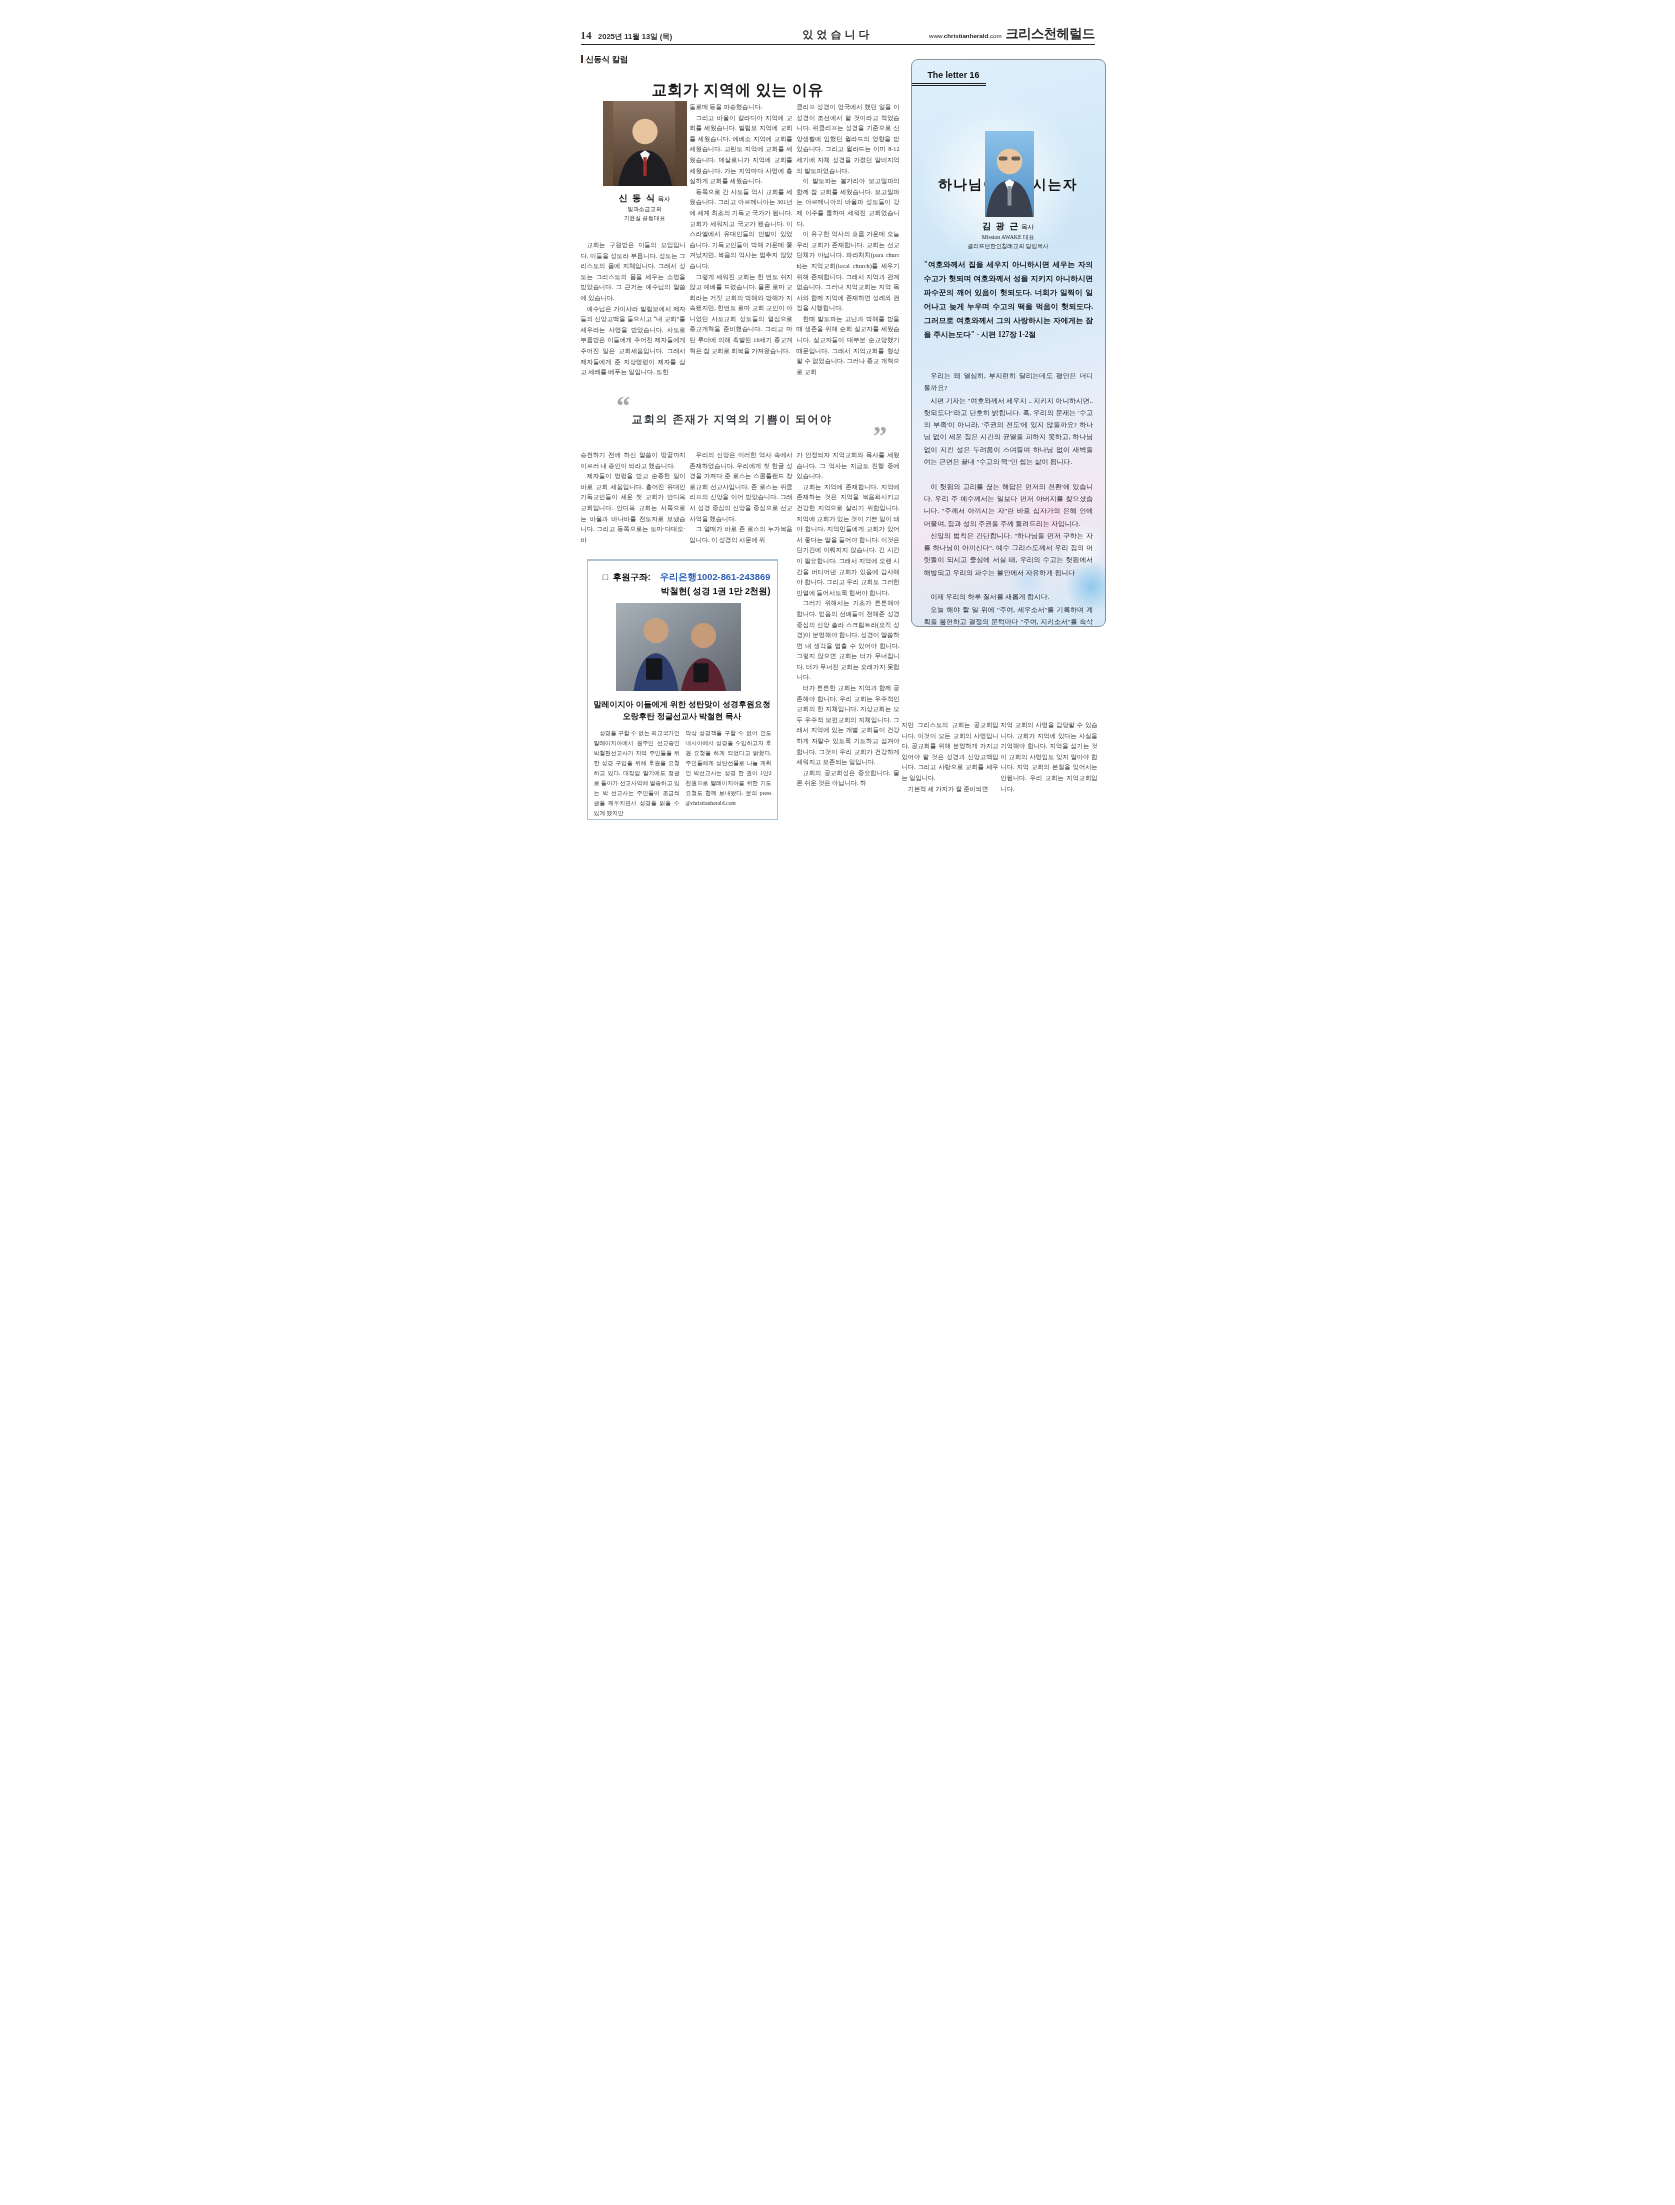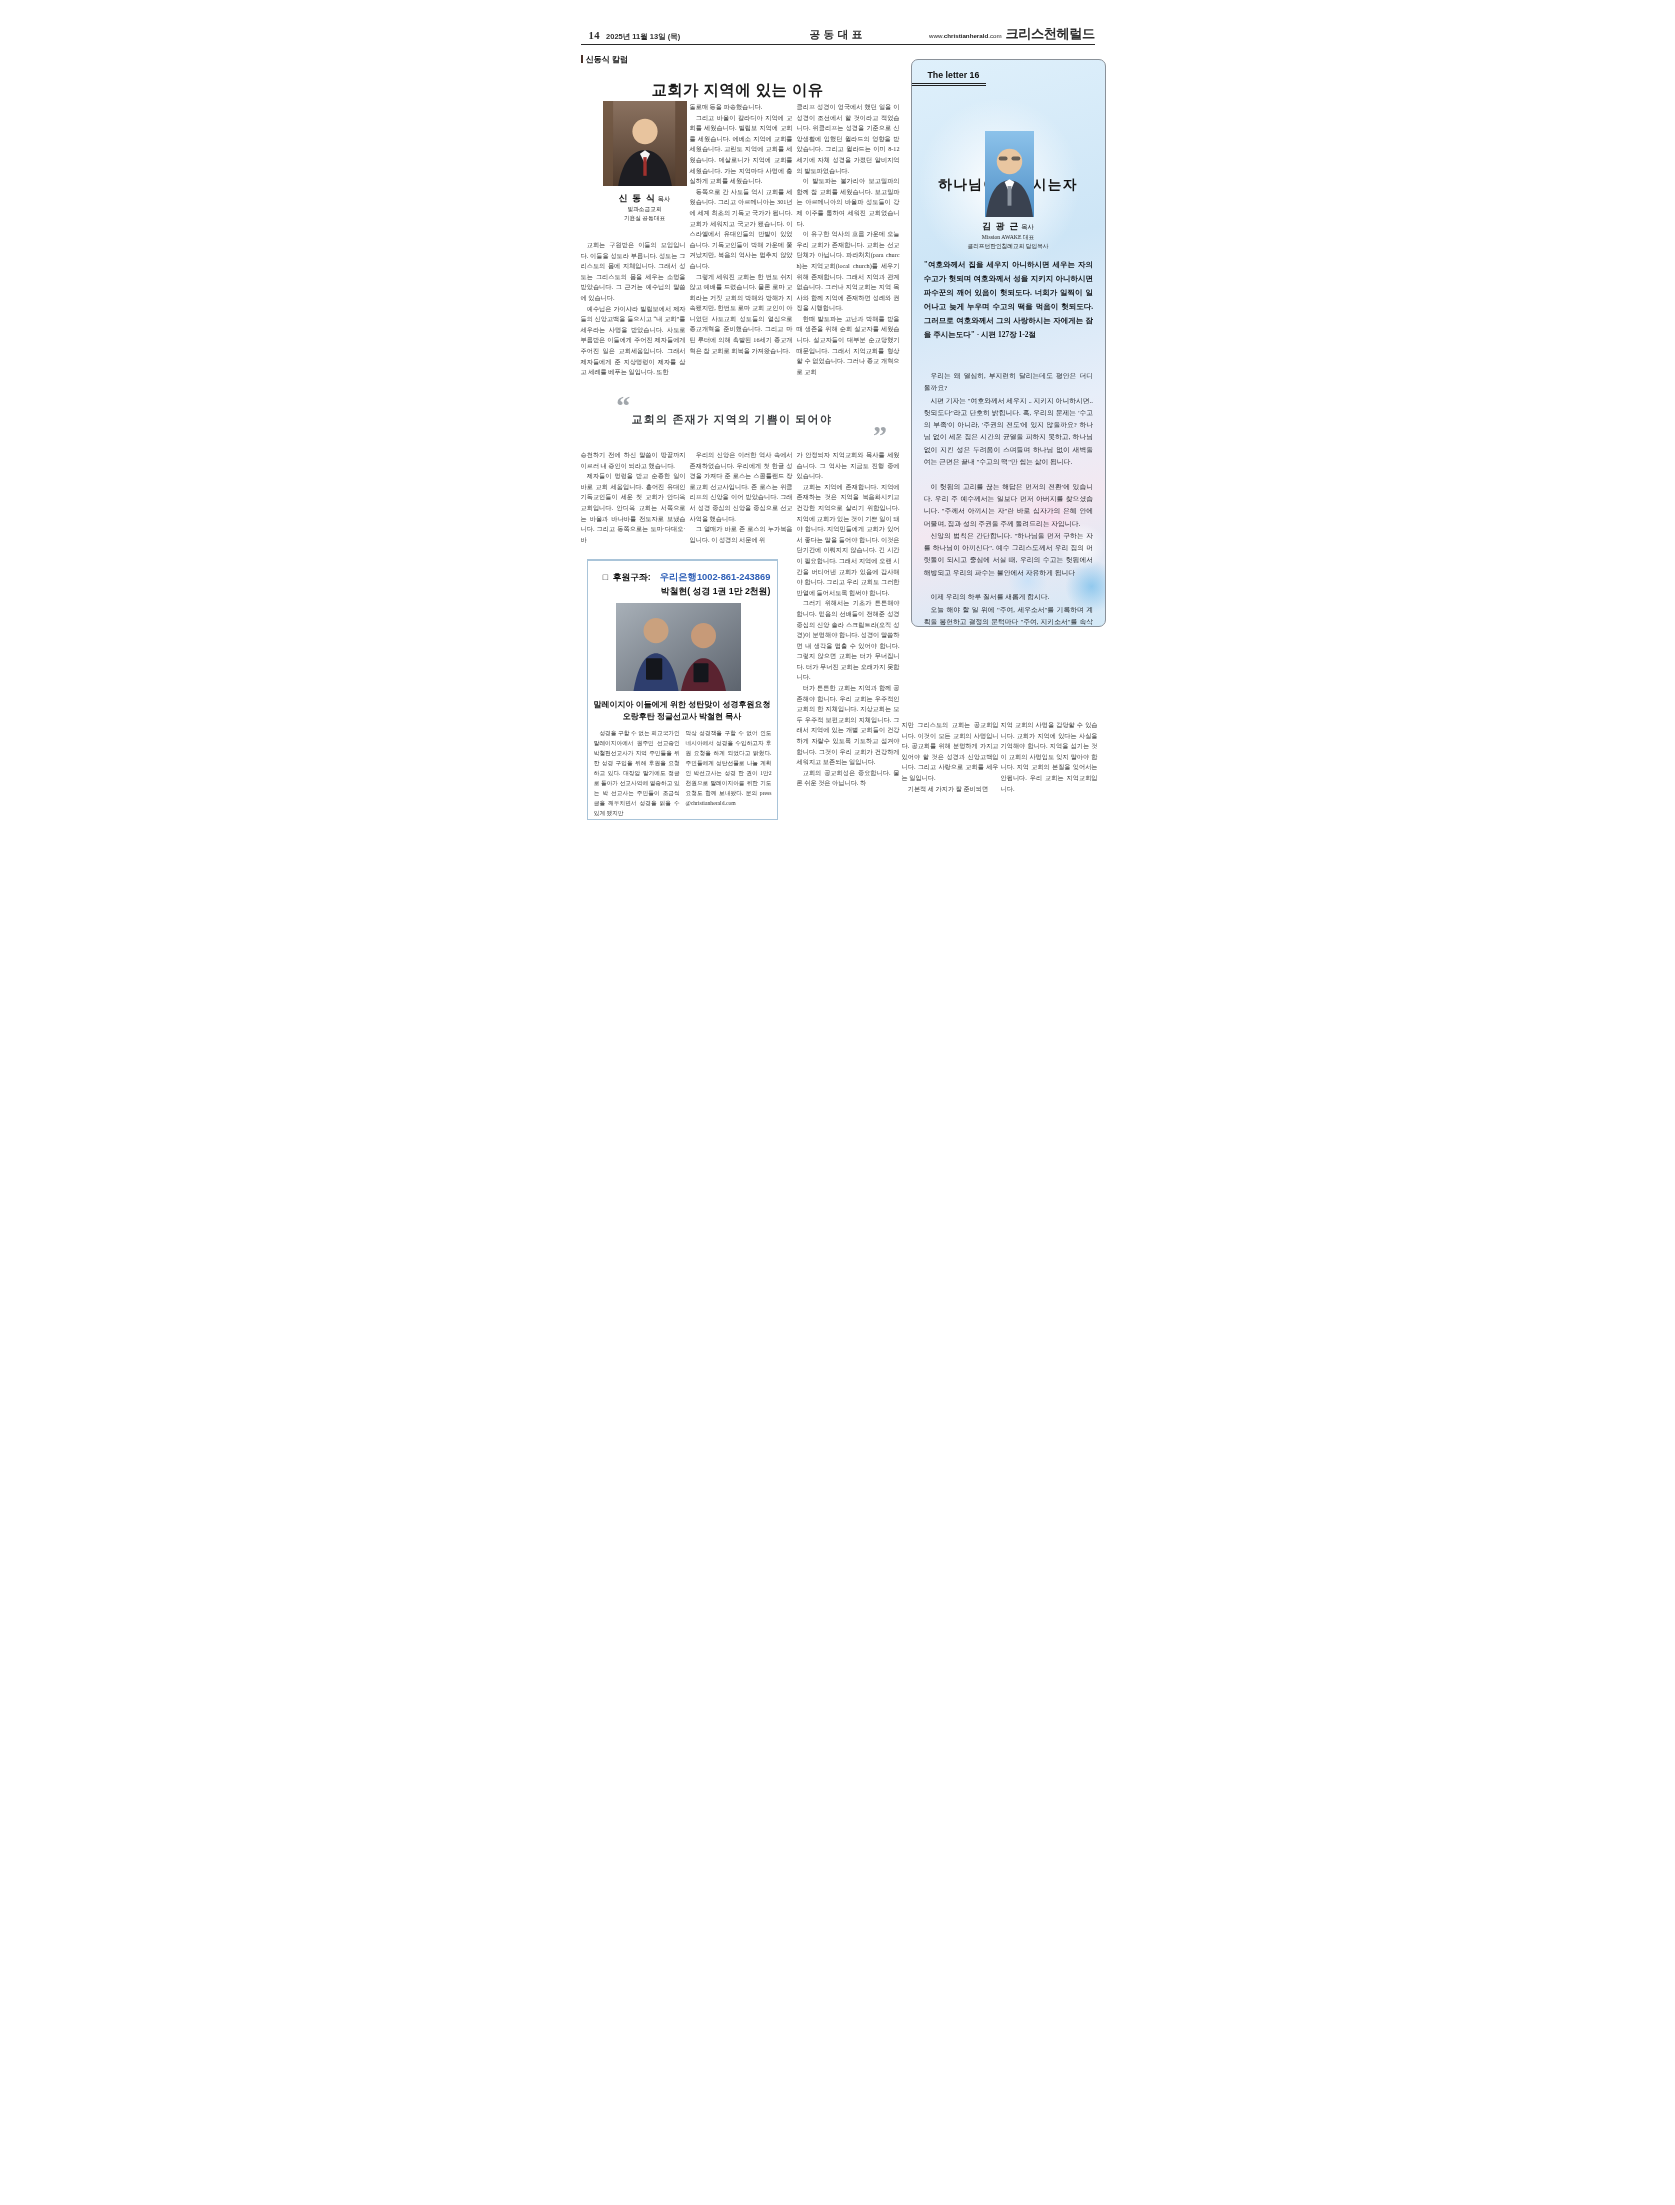--- a/index.html
+++ b/index.html
@@ -4,21 +4,21 @@
 <style>
   html,body{margin:0;padding:0;background:#ffffff;}
   #page{
     position:relative;width:558px;height:840px;margin:0 auto;
     background:#ffffff;overflow:hidden;
     font-family:"Liberation Serif","DejaVu Serif",serif;color:#2e2e2e;
   }
   
   #page-header{position:absolute;left:22px;right:21.6px;top:24px;height:19.4px;}
   .hdr-left{position:absolute;left:0;bottom:1.8px;white-space:nowrap;}
-  .page-num{font-size:10.6px;font-weight:700;letter-spacing:0.4px;margin-left:8px;}
+  .page-num{font-size:10.6px;font-weight:700;letter-spacing:0.4px;}
   .page-date{font-size:7.5px;font-weight:700;font-family:"Liberation Sans",sans-serif;margin-left:4.4px;}
   .hdr-center{position:absolute;left:0;right:0;bottom:1.8px;text-align:center;}
   .section-title{font-size:10.6px;font-weight:800;letter-spacing:3.5px;font-family:"Liberation Sans",sans-serif;}
   .hdr-right{position:absolute;right:0;bottom:0.9px;white-space:nowrap;}
   .site-url{font-size:6.2px;color:#222;font-family:"Liberation Sans",sans-serif;}
   .site-url b{font-weight:800;}
   .masthead{font-size:13.2px;font-weight:900;letter-spacing:-0.4px;margin-left:2px;font-family:"Liberation Sans",sans-serif;}
   #header-rule{position:absolute;left:22px;right:21.6px;top:44px;height:1.3px;background:#2a2a2a;}
   
   #column-label{position:absolute;left:22px;top:54px;height:9.7px;font-family:"Liberation Sans",sans-serif;}
@@ -102,21 +102,21 @@
 <body>
 
 <div id="page">
 
   <div id="page-header">
     <div class="hdr-left">
       <span class="page-num">14</span>
       <span class="page-date">2025년 11월 13일 (목)</span>
     </div>
     <div class="hdr-center">
-      <span class="section-title">공동대표</span>
+      <span class="section-title">있었습니다</span>
     </div>
     <div class="hdr-right">
       <span class="site-url"><span>www.</span><b>christianherald</b><span>.com</span></span>
       <span class="masthead">크리스천헤럴드</span>
     </div>
   </div>
   <div id="header-rule"></div>
 
   <div id="column-label">
     <span class="bar"></span><span class="lbl">신동식 칼럼</span>

